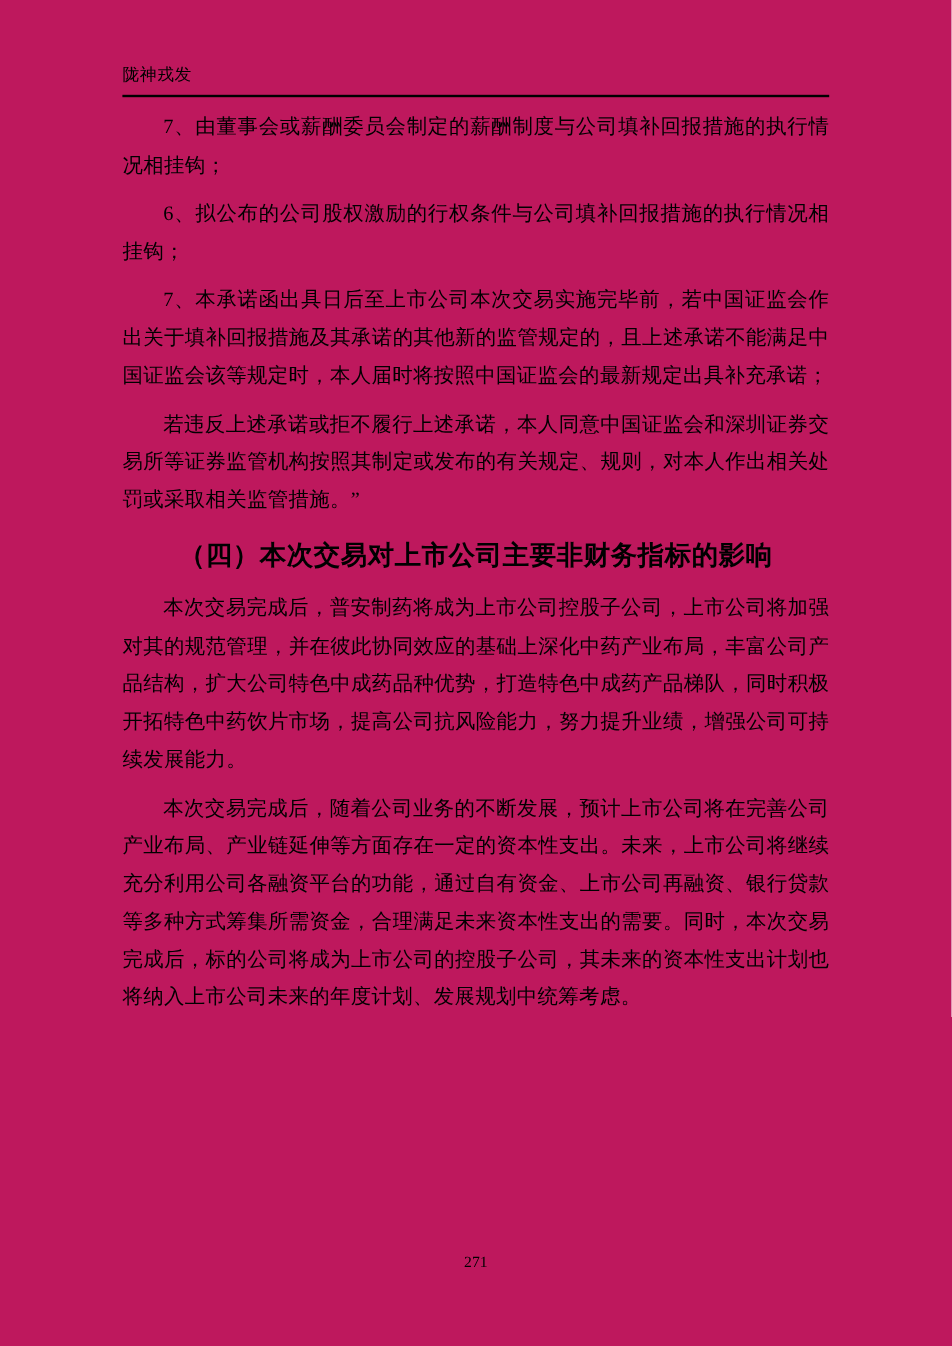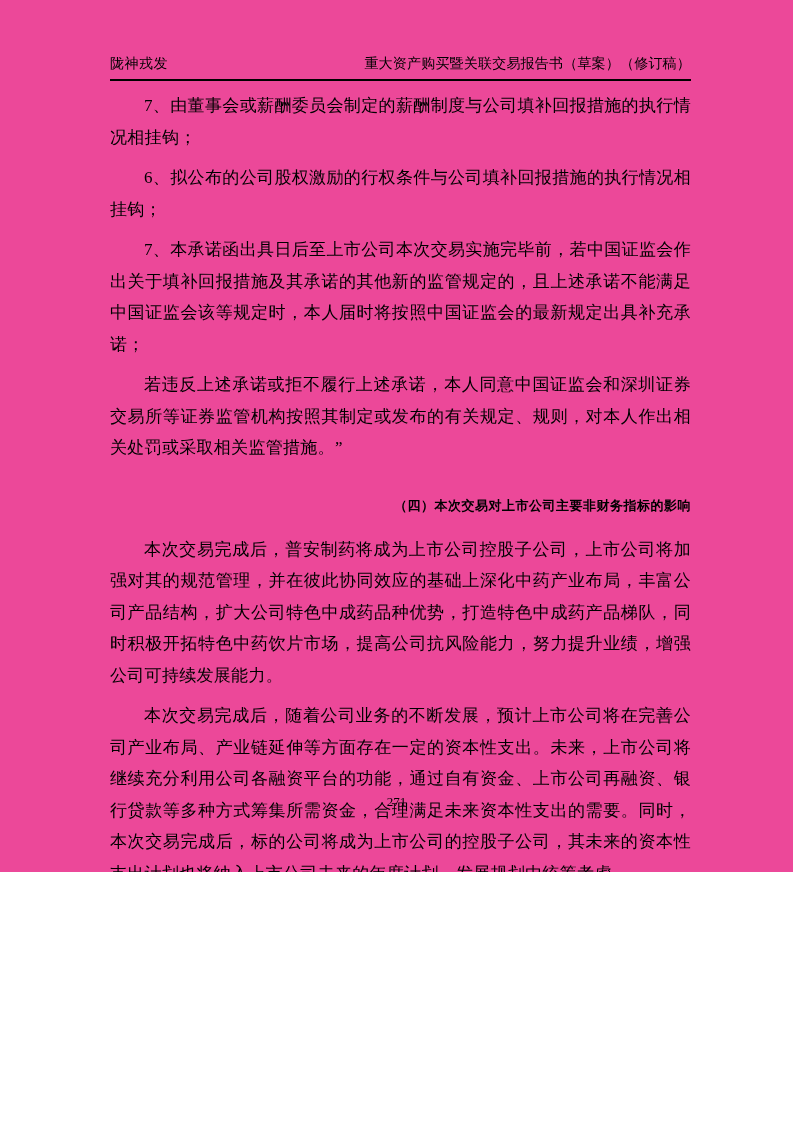--- a/index.html
+++ b/index.html
@@ -3,27 +3,26 @@
 <meta charset="utf-8">
 <style>
   html, body {
     margin: 0;
     padding: 0;
     background: #ffffff;
   }
   .page {
     position: relative;
     width: 793px;
-    height: 872px;
-    background: #ec4899;
+    height: 1122px;
+    background: #be185d;
     box-sizing: border-box;
     overflow: hidden;
     color: #000000;
     font-family: "Liberation Serif", "DejaVu Serif", serif;
-    padding-left: 8px;
   }
   .header {
     display: flex;
     justify-content: space-between;
     align-items: flex-end;
     margin: 0 102px;
     padding: 55px 0 6px 0;
     border-bottom: 2px solid #000000;
     font-size: 14px;
     line-height: 18px;
@@ -39,44 +38,43 @@
   .para {
     font-size: 17px;
     line-height: 31.5px;
     margin: 9px 0;
     text-indent: 2em;
     letter-spacing: 0.3px;
   }
   .heading {
     font-family: "Liberation Sans", "DejaVu Sans", sans-serif;
     font-weight: 700;
-    font-size: 13px;
+    font-size: 22px;
     line-height: 28px;
-    margin: 28px 0 14px 0;
+    margin: 17px 0 14px 0;
     letter-spacing: 0.5px;
-    text-align: right;
+    text-align: center;
   }
   .footer {
     position: absolute;
     left: 0;
     right: 0;
     bottom: 62px;
     text-align: center;
     font-size: 13px;
     line-height: 16px;
   }
 </style>
 </head>
 <body>
 
 <div class="page">
 
   <header class="header">
     <span class="left">陇神戎发</span>
-    <span class="right">重大资产购买暨关联交易报告书（草案）（修订稿）</span>
   </header>
 
   <main class="content">
     <p class="para">7、由董事会或薪酬委员会制定的薪酬制度与公司填补回报措施的执行情况相挂钩；</p>
     <p class="para">6、拟公布的公司股权激励的行权条件与公司填补回报措施的执行情况相挂钩；</p>
     <p class="para">7、本承诺函出具日后至上市公司本次交易实施完毕前，若中国证监会作出关于填补回报措施及其承诺的其他新的监管规定的，且上述承诺不能满足中国证监会该等规定时，本人届时将按照中国证监会的最新规定出具补充承诺；</p>
     <p class="para">若违反上述承诺或拒不履行上述承诺，本人同意中国证监会和深圳证券交易所等证券监管机构按照其制定或发布的有关规定、规则，对本人作出相关处罚或采取相关监管措施。”</p>
 
     <h2 class="heading">（四）本次交易对上市公司主要非财务指标的影响</h2>
     <p class="para">本次交易完成后，普安制药将成为上市公司控股子公司，上市公司将加强对其的规范管理，并在彼此协同效应的基础上深化中药产业布局，丰富公司产品结构，扩大公司特色中成药品种优势，打造特色中成药产品梯队，同时积极开拓特色中药饮片市场，提高公司抗风险能力，努力提升业绩，增强公司可持续发展能力。</p>

